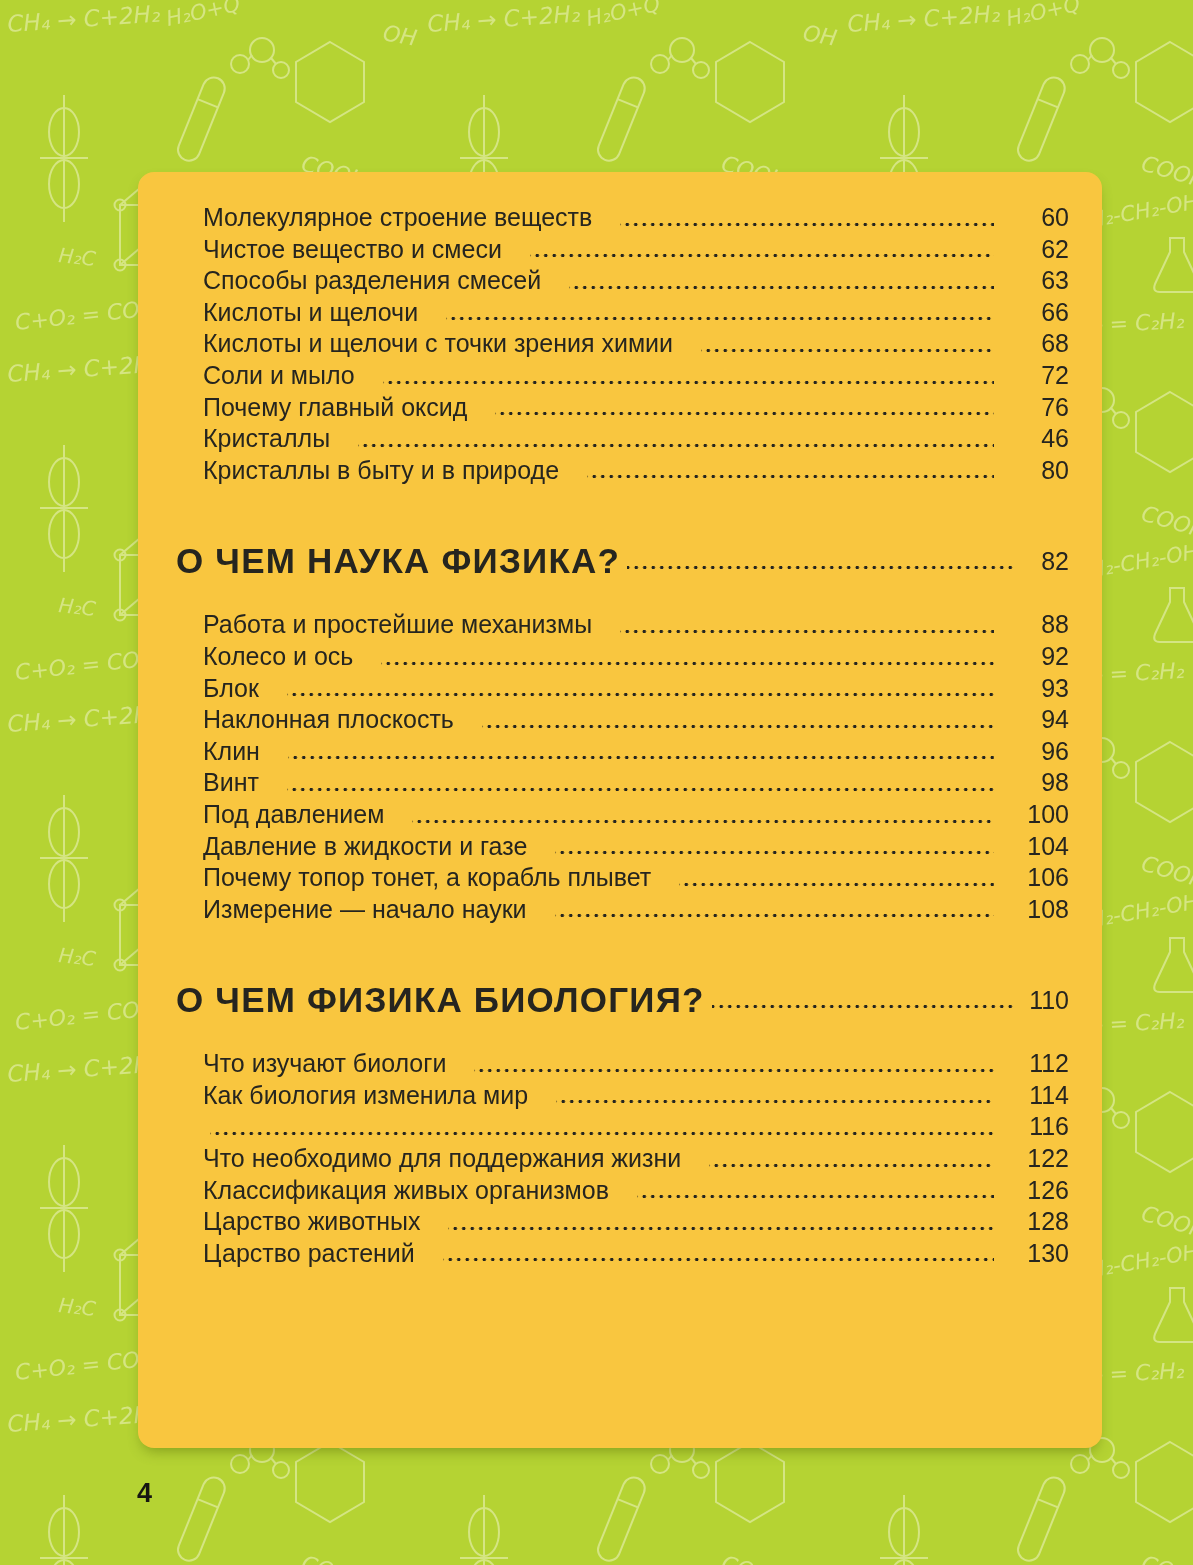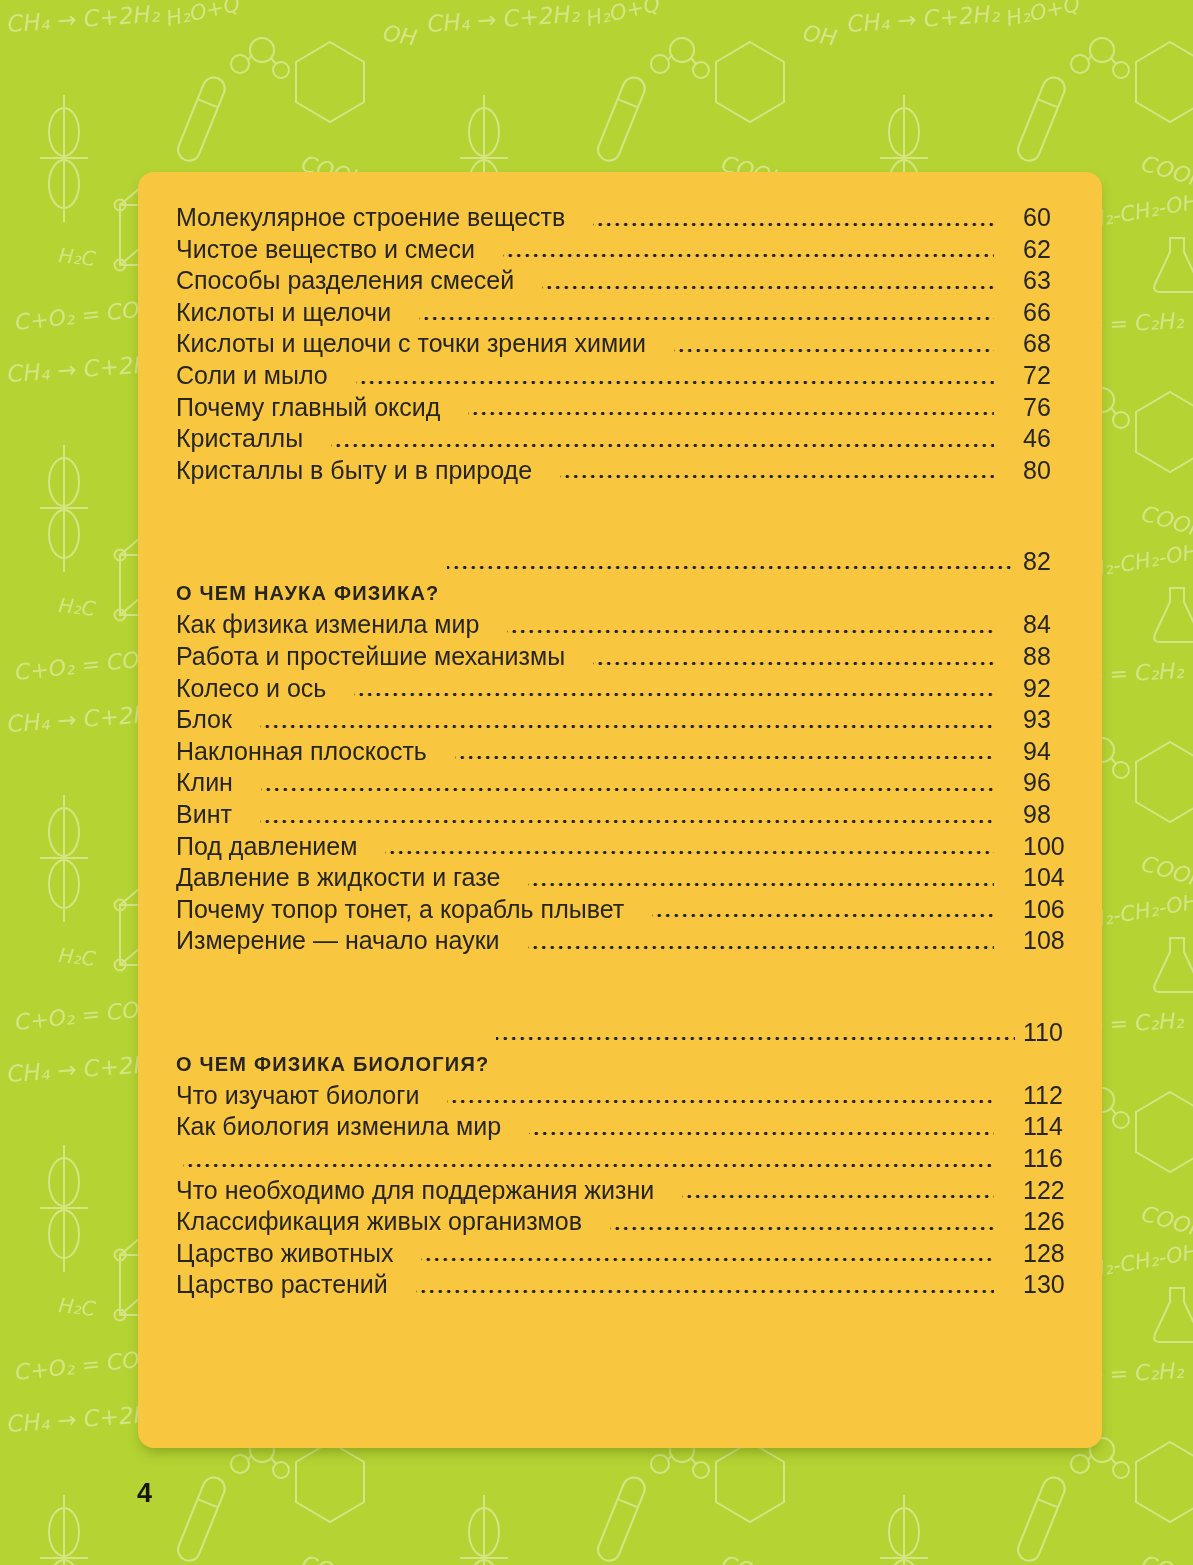--- a/index.html
+++ b/index.html
@@ -29,45 +29,44 @@
     padding:30px 33px 0 38px;
     box-shadow:0 7px 14px -4px rgba(75,95,0,.45);
   }
   .row{
     display:flex;
     height:31.6px;
     line-height:31.6px;
     font-size:25px;
   }
   .row .title{white-space:nowrap;}
-  .item{gap:21px;}
+  .item{margin-left:27px;gap:21px;}
   .leader{
     flex:1;
     min-width:18px;
     margin:0 8px 0 7px;
     background-image:radial-gradient(circle,var(--ink) 1.7px,transparent 2px);
     background-size:8.5px 5px;
     background-repeat:repeat-x;
     background-position:left 3px bottom 7px;
   }
   .page-num{
     min-width:46px;
-    text-align:left;
+    text-align:right;
     white-space:nowrap;
   }
   .heading-row{
     height:36px;
     line-height:36px;
     margin:57px 0 30px 0;
   }
   .heading-row .title{
-    font-size:20px;
+    font-size:35px;
     font-weight:700;
     letter-spacing:1.2px;
-    margin-top:32px;
   }
   .heading-row .leader{background-position:left 5px bottom 9px;}
   .folio{
     position:absolute;
     left:137px;top:1478px;
     font-size:27px;
     font-weight:700;
     color:#161611;
   }
 </style>
@@ -182,25 +181,20 @@
     </div>
   </div>
 
   <div>
     <div class="row heading-row">
       <span class="title">О ЧЕМ НАУКА ФИЗИКА?</span>
       <span class="leader"></span>
       <span class="page-num">82</span>
     </div>
     <div class="row item">
-      <span class="title">Как физика изменила мир</span>
-      <span class="leader"></span>
-      <span class="page-num">84</span>
-    </div>
-    <div class="row item">
       <span class="title">Работа и простейшие механизмы</span>
       <span class="leader"></span>
       <span class="page-num">88</span>
     </div>
     <div class="row item">
       <span class="title">Колесо и ось</span>
       <span class="leader"></span>
       <span class="page-num">92</span>
     </div>
     <div class="row item">

